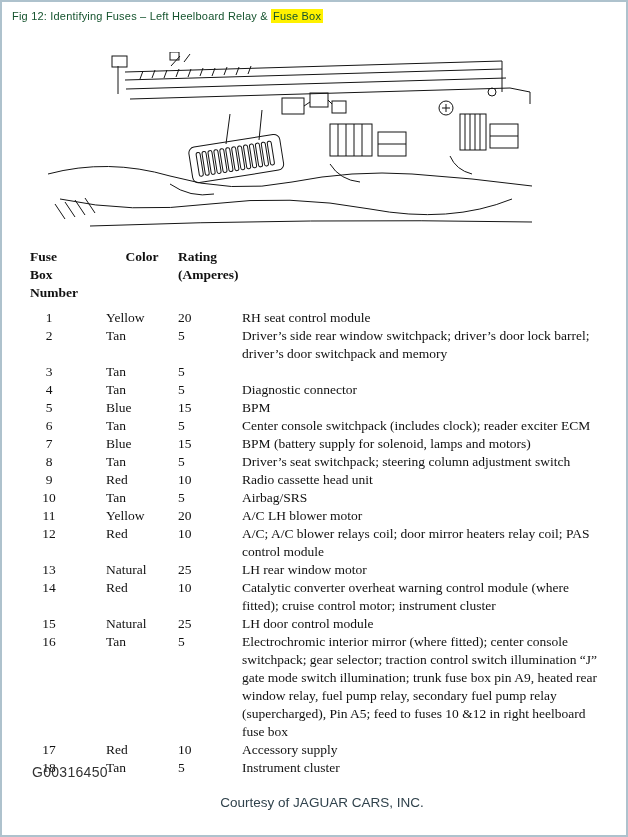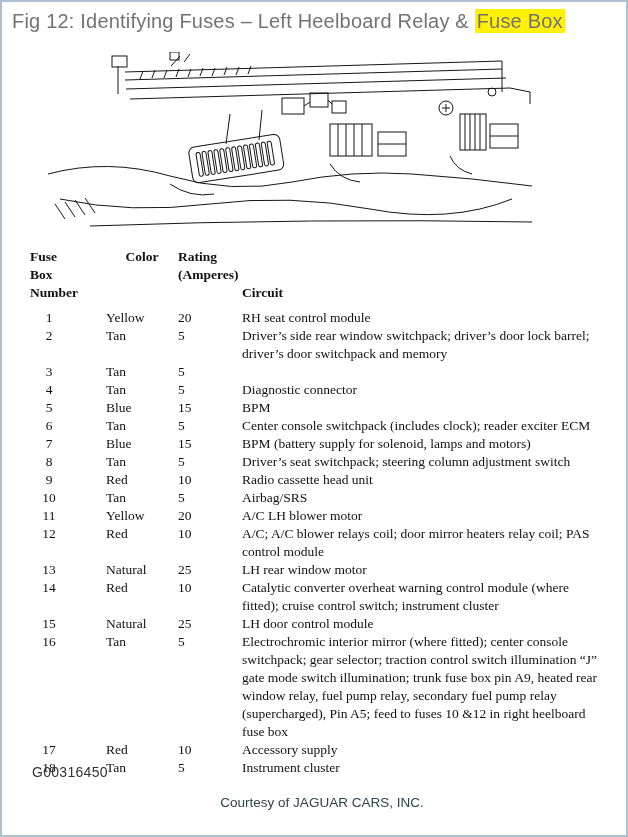--- a/index.html
+++ b/index.html
@@ -8,21 +8,21 @@
     position:relative;
     width:628px; height:837px;
     margin:0 auto;
     background:#ffffff;
     border:2px solid #aec2cd;
     overflow:hidden;
   }
   .title {
     position:absolute; top:8px; left:10px; right:10px;
     font-family:"Liberation Sans", sans-serif;
-    font-size:20px; color:#737373; letter-spacing:0.2px;
+    font-size:11px; color:#14532d; letter-spacing:0.2px;
     white-space:nowrap;
   }
   .title .hl { background:#fff100; padding:1px 2px; }
   .diagram {
     position:absolute; top:50px; left:28px;
     width:572px; height:190px;
   }
   .table {
     position:absolute; top:246px; left:28px; width:572px;
     font-size:13.5px; color:#111; line-height:18px;
@@ -122,21 +122,20 @@
     </svg>
   </div>
 
   <div class="table">
     <div class="t-head">
       <div class="h-num">Fuse Box
 Number</div>
       <div class="h-color">Color</div>
       <div class="h-rating">Rating
 (Amperes)</div>
-      <div class="h-circuit">Circuit</div>
     </div>
     <div>
     <div class="t-row">
       <div class="c-num">1</div>
       <div class="c-color">Yellow</div>
       <div class="c-rating">20</div>
       <div class="c-circuit">RH seat control module</div>
     </div>
 
     <div class="t-row">
@@ -219,21 +218,21 @@
       <div class="c-num">13</div>
       <div class="c-color">Natural</div>
       <div class="c-rating">25</div>
       <div class="c-circuit">LH rear window motor</div>
     </div>
 
     <div class="t-row">
       <div class="c-num">14</div>
       <div class="c-color">Red</div>
       <div class="c-rating">10</div>
-      <div class="c-circuit">Catalytic converter overheat warning control module (where fitted); cruise control switch; instrument cluster</div>
+      <div class="c-circuit">Catalytic converter overheat warning control module (where fitted); cruise control motor; instrument cluster</div>
     </div>
 
     <div class="t-row">
       <div class="c-num">15</div>
       <div class="c-color">Natural</div>
       <div class="c-rating">25</div>
       <div class="c-circuit">LH door control module</div>
     </div>
 
     <div class="t-row">

